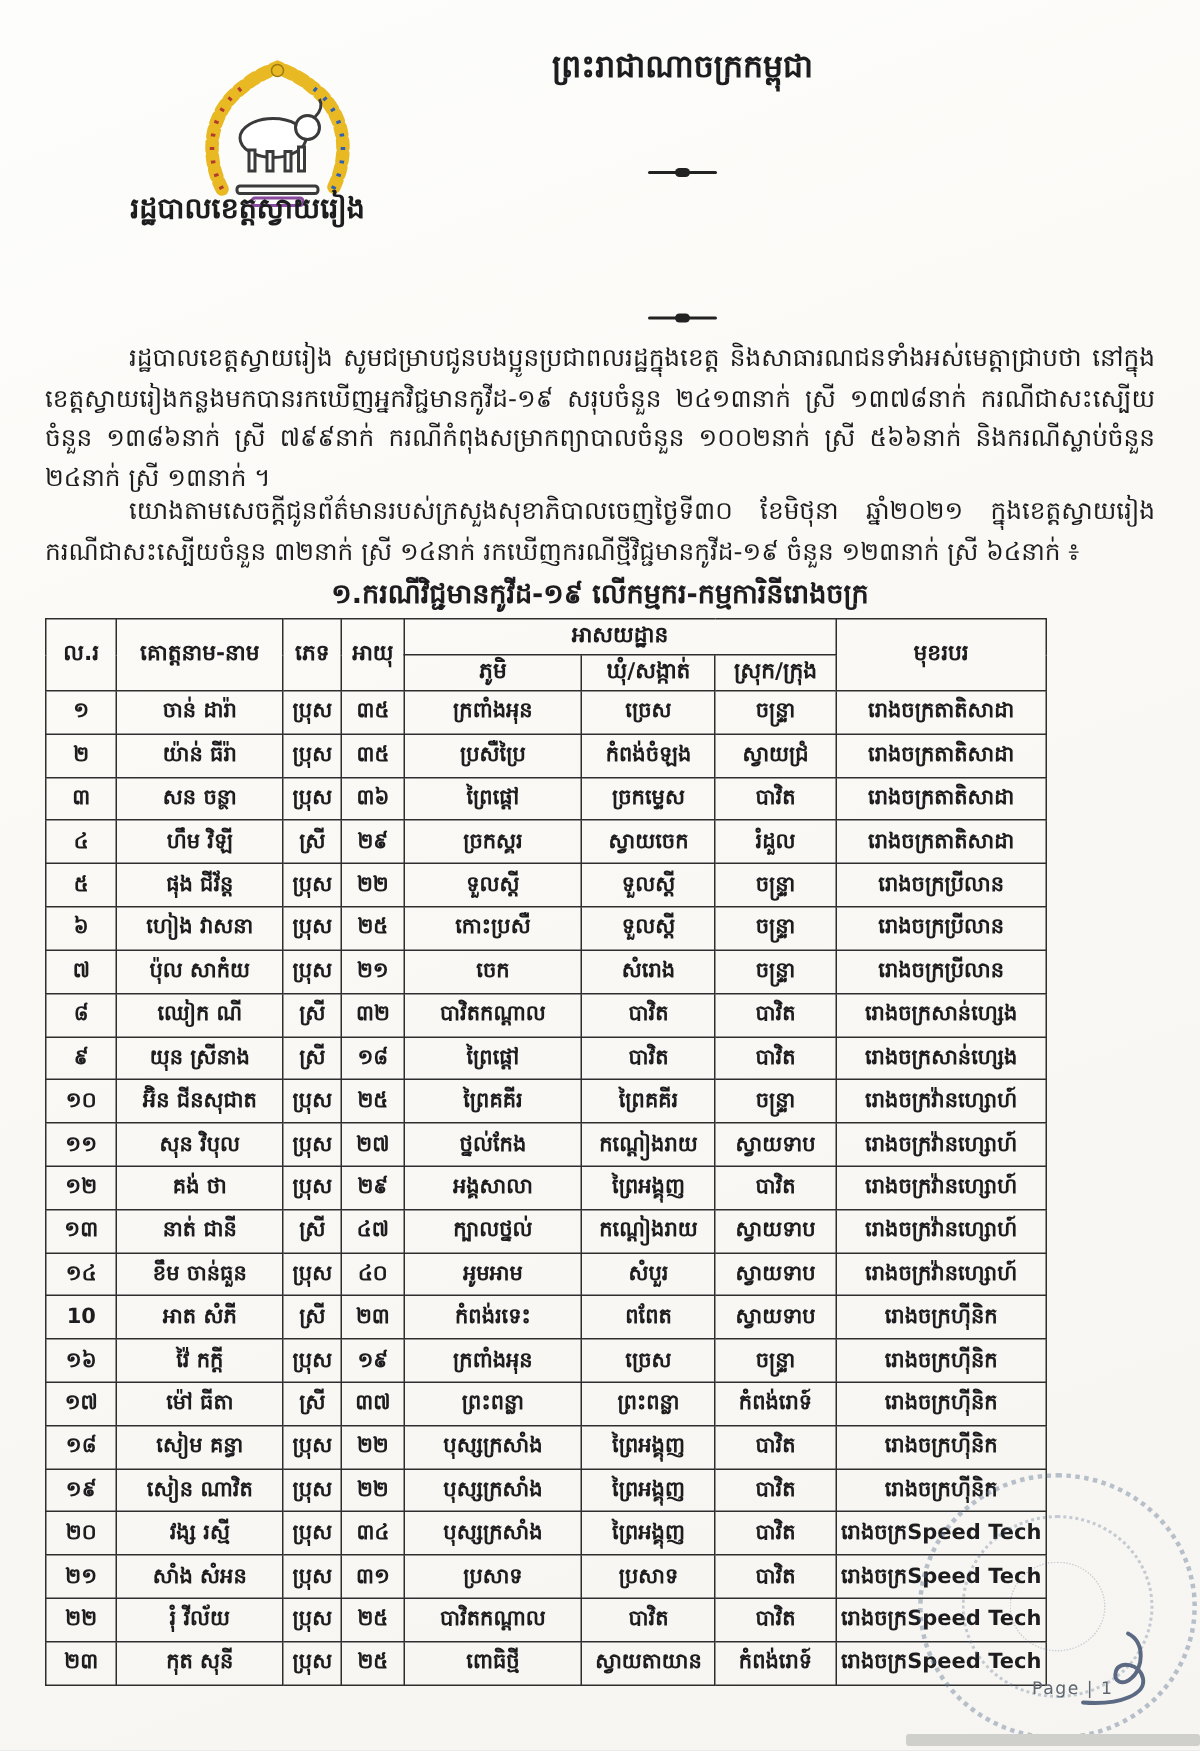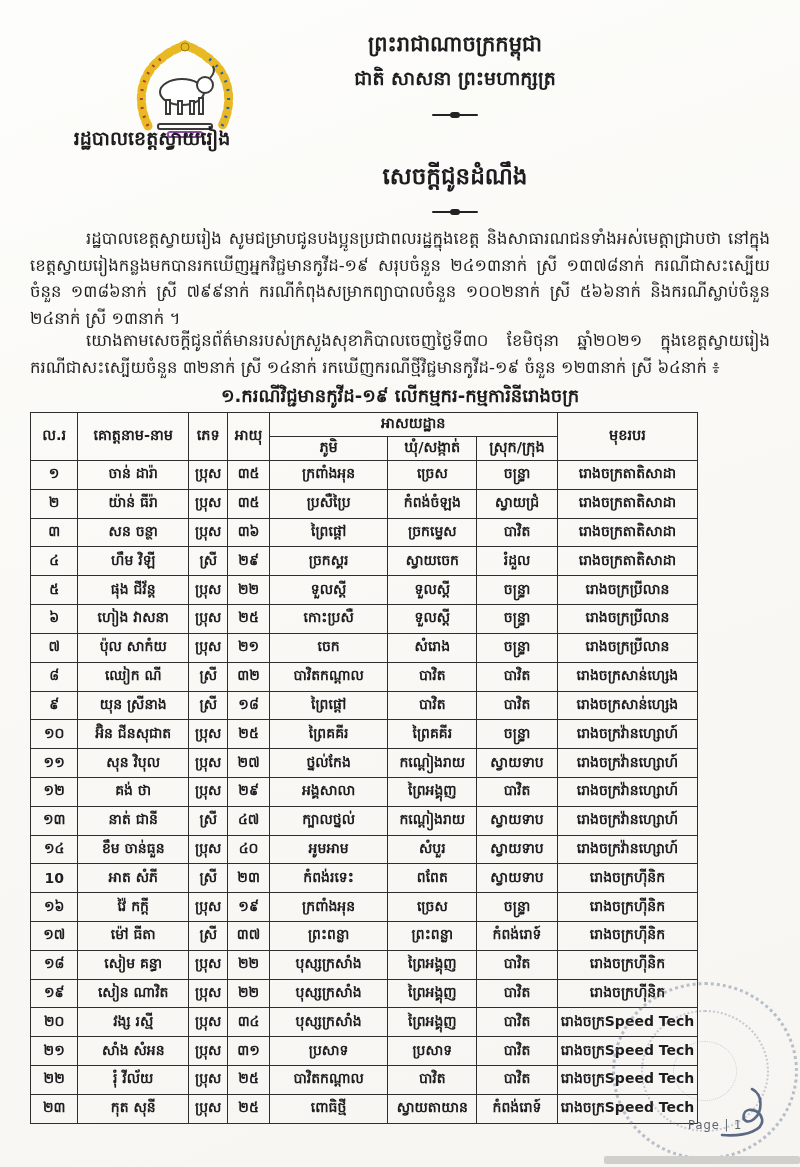--- a/index.html
+++ b/index.html
@@ -11,21 +11,21 @@
   }
   .center-col{position:absolute;left:230px;width:450px;text-align:center;}
   .kingdom{top:30px;font-size:21px;font-weight:bold;}
   .motto{top:66px;font-size:19px;font-weight:bold;}
   .doc-title{top:162px;font-size:23px;font-weight:bold;}
   .divider{position:absolute;left:430px;width:50px;height:14px;}
   .divider .bar{display:block;margin:6px auto 0;width:46px;height:2px;background:#222;border-radius:2px;position:relative;}
   .divider .bar::after{content:"";position:absolute;left:18px;top:-2px;width:10px;height:6px;background:#222;border-radius:3px;}
   .d1{top:108px;} .d2{top:205px;}
   .emblem{position:absolute;left:118px;top:40px;width:134px;height:108px;}
-  .org-name{position:absolute;left:22px;top:126px;width:260px;font-size:19px;font-weight:bold;text-align:center;}
+  .org-name{position:absolute;left:35px;top:126px;width:260px;font-size:19px;font-weight:bold;text-align:center;}
   .para{position:absolute;left:30px;width:740px;font-size:16.5px;line-height:1.62;text-align:justify;font-weight:500;}
   .p1{top:226px;}
   .p1 .indent,.p2 .indent{display:inline-block;width:56px;}
   .p2{top:328px;}
   .section-heading{position:absolute;left:30px;top:384px;width:740px;text-align:center;font-size:18px;font-weight:bold;}
   table.cases{
     position:absolute;left:30px;top:412px;width:668px;height:712px;
     border-collapse:collapse;table-layout:fixed;font-size:14px;font-weight:600;
   }
   table.cases th,table.cases td{
@@ -72,29 +72,27 @@
       <rect x="60" y="61" width="4" height="13"></rect>
       <rect x="72" y="61" width="4" height="13"></rect>
       <rect x="81" y="58" width="4" height="16"></rect>
     </g>
 
     <rect x="40" y="84" width="54" height="5" rx="2" fill="none" stroke="#3a3a3a" stroke-width="2"></rect>
     <rect x="50" y="92" width="34" height="5" rx="2" fill="none" stroke="#8a4aa0" stroke-width="2"></rect>
   </svg>
 
   <div class="center-col kingdom">ព្រះរាជាណាចក្រកម្ពុជា</div>
-  <div class="center-col motto">ជាតិ សាសនា ព្រះមហាក្សត្រ</div>
 
   <div class="divider d1">
       <span class="bar"></span>
     </div>
 
   <div class="org-name">រដ្ឋបាលខេត្តស្វាយរៀង</div>
 
-  <div class="center-col doc-title">សេចក្តីជូនដំណឹង</div>
   <div class="divider d2">
       <span class="bar"></span>
     </div>
 
   <div class="para p1"><span class="indent"></span><span>រដ្ឋបាលខេត្តស្វាយរៀង សូមជម្រាបជូនបងប្អូនប្រជាពលរដ្ឋក្នុងខេត្ត និងសាធារណជនទាំងអស់មេត្តាជ្រាបថា នៅក្នុងខេត្តស្វាយរៀងកន្លងមកបានរកឃើញអ្នកវិជ្ជមានកូវីដ-១៩ សរុបចំនួន ២៤១៣នាក់ ស្រី ១៣៧៨នាក់ ករណីជាសះស្បើយចំនួន ១៣៨៦នាក់ ស្រី ៧៩៩នាក់ ករណីកំពុងសម្រាកព្យាបាលចំនួន ១០០២នាក់ ស្រី ៥៦៦នាក់ និងករណីស្លាប់ចំនួន ២៤នាក់ ស្រី ១៣នាក់ ។</span></div>
   <div class="para p2"><span class="indent"></span><span>យោងតាមសេចក្តីជូនព័ត៌មានរបស់ក្រសួងសុខាភិបាលចេញថ្ងៃទី៣០ ខែមិថុនា ឆ្នាំ២០២១ ក្នុងខេត្តស្វាយរៀង ករណីជាសះស្បើយចំនួន ៣២នាក់ ស្រី ១៤នាក់ រកឃើញករណីថ្មីវិជ្ជមានកូវីដ-១៩ ចំនួន ១២៣នាក់ ស្រី ៦៤នាក់ ៖</span></div>
 
   <div class="section-heading">១.ករណីវិជ្ជមានកូវីដ-១៩ លើកម្មករ-កម្មការិនីរោងចក្រ</div>
 
   <table class="cases">

